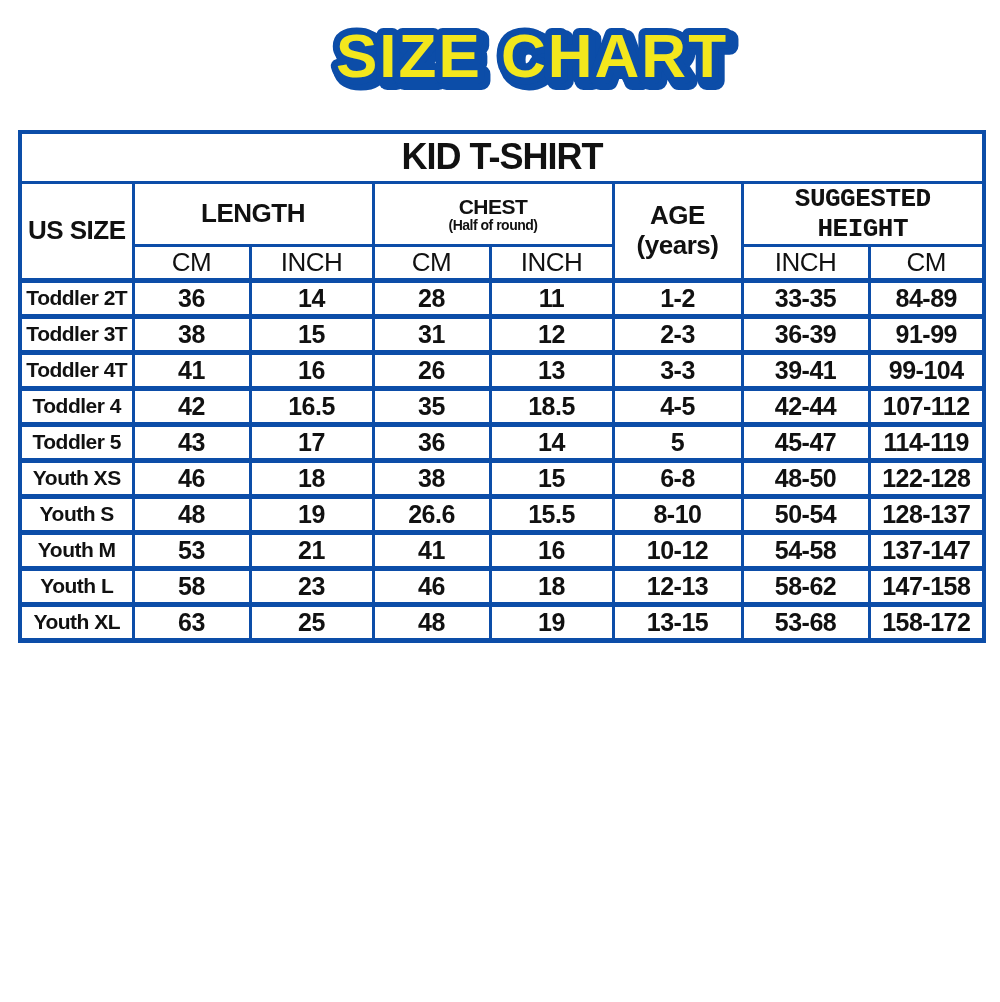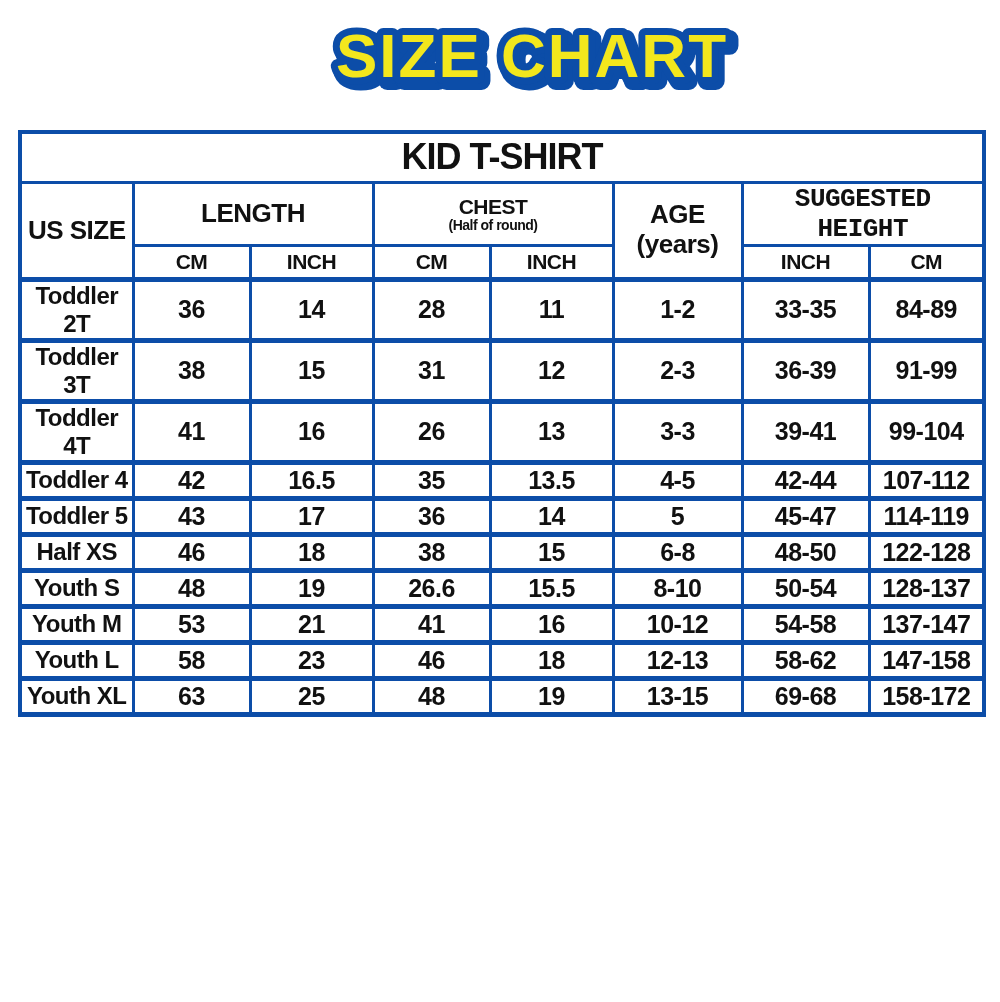--- a/index.html
+++ b/index.html
@@ -42,36 +42,36 @@
   }
   td.banner{
     background:var(--blue);
     color:var(--yellow);
     font-weight:bold;
     font-size:36px;
     letter-spacing:-1px;
     height:50px;
   }
   tr.hdr1 td{height:44px;font-weight:bold;font-size:26px;letter-spacing:-0.5px;}
-  tr.hdr2 td{height:34px;font-weight:bold;font-size:21px;letter-spacing:-0.5px;}
+  tr.hdr2 td{height:34px;font-weight:normal;font-size:26px;letter-spacing:-0.5px;}
   td.ussize{font-weight:bold;font-size:26px;letter-spacing:-0.5px;}
   td.agecell{font-weight:bold;font-size:25px;letter-spacing:-0.5px;line-height:1.15;}
   td.chestcell .big{font-weight:bold;font-size:21px;line-height:1.0;display:block;}
   td.chestcell .small{font-weight:bold;font-size:14px;line-height:1.0;display:block;margin-top:1px;}
   td.sugg{font-size:23px;font-family:Liberation Mono, monospace;}
   tr.data td{
     height:36px;
     border-top:5px solid var(--blue);
     border-bottom:5px solid var(--blue);
     font-weight:bold;
     font-size:25px;
     letter-spacing:-0.5px;
   }
   tr.data td.lbl{
-    font-size:24px;
+    font-size:21px;
     letter-spacing:-0.5px;
   }
 </style>
 </head>
 <body>
 
 <div class="title-wrap">
   <svg width="1000" height="100" viewBox="0 0 1000 100">
     <text x="504" y="75" text-anchor="middle" font-family="Liberation Sans, DejaVu Sans, sans-serif" font-weight="bold" font-size="62" letter-spacing="2" fill="none" stroke="#0c4da8" stroke-width="18" stroke-linejoin="round">SIZE CHART</text>
     <text x="500" y="71" text-anchor="middle" font-family="Liberation Sans, DejaVu Sans, sans-serif" font-weight="bold" font-size="62" letter-spacing="2" fill="#f3e71d" stroke="#0c4da8" stroke-width="14" stroke-linejoin="round" paint-order="stroke">SIZE CHART</text>
@@ -143,37 +143,37 @@
       <td>13</td>
       <td>3-3</td>
       <td>39-41</td>
       <td>99-104</td>
     </tr>
     <tr class="data">
       <td class="lbl">Toddler 4</td>
       <td>42</td>
       <td>16.5</td>
       <td>35</td>
-      <td>13.5</td>
+      <td>18.5</td>
       <td>4-5</td>
       <td>42-44</td>
       <td>107-112</td>
     </tr>
     <tr class="data">
       <td class="lbl">Toddler 5</td>
       <td>43</td>
       <td>17</td>
       <td>36</td>
       <td>14</td>
       <td>5</td>
       <td>45-47</td>
       <td>114-119</td>
     </tr>
     <tr class="data">
-      <td class="lbl">Half XS</td>
+      <td class="lbl">Youth XS</td>
       <td>46</td>
       <td>18</td>
       <td>38</td>
       <td>15</td>
       <td>6-8</td>
       <td>48-50</td>
       <td>122-128</td>
     </tr>
     <tr class="data">
       <td class="lbl">Youth S</td>
@@ -205,18 +205,18 @@
       <td>58-62</td>
       <td>147-158</td>
     </tr>
     <tr class="data">
       <td class="lbl">Youth XL</td>
       <td>63</td>
       <td>25</td>
       <td>48</td>
       <td>19</td>
       <td>13-15</td>
-      <td>69-68</td>
+      <td>53-68</td>
       <td>158-172</td>
     </tr>
   </tbody>
     </table>
 </div>
 
 </body></html>

